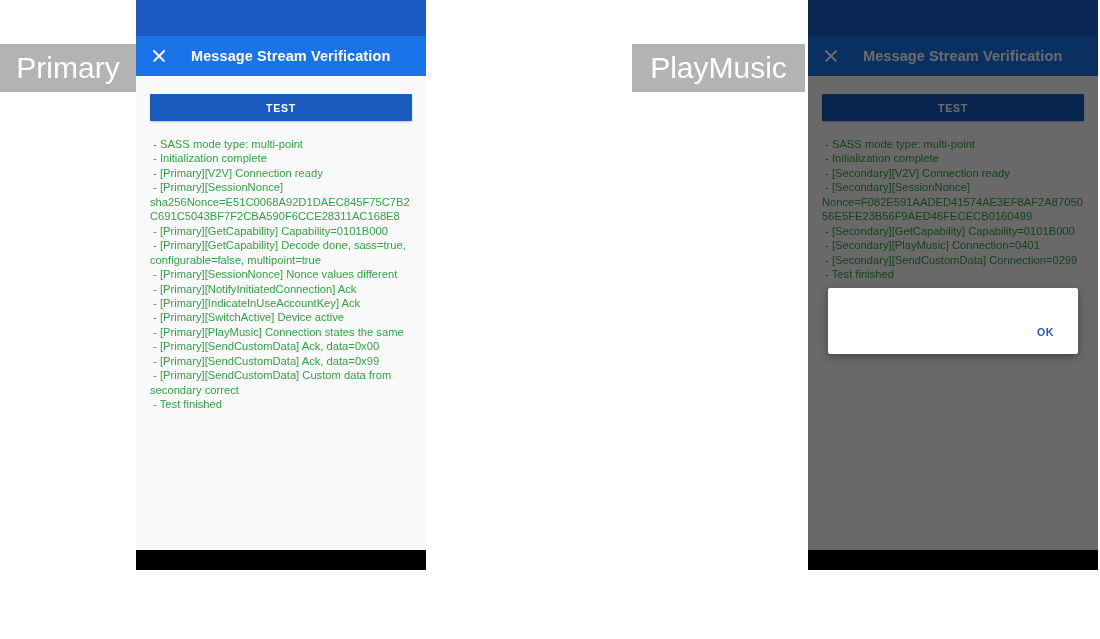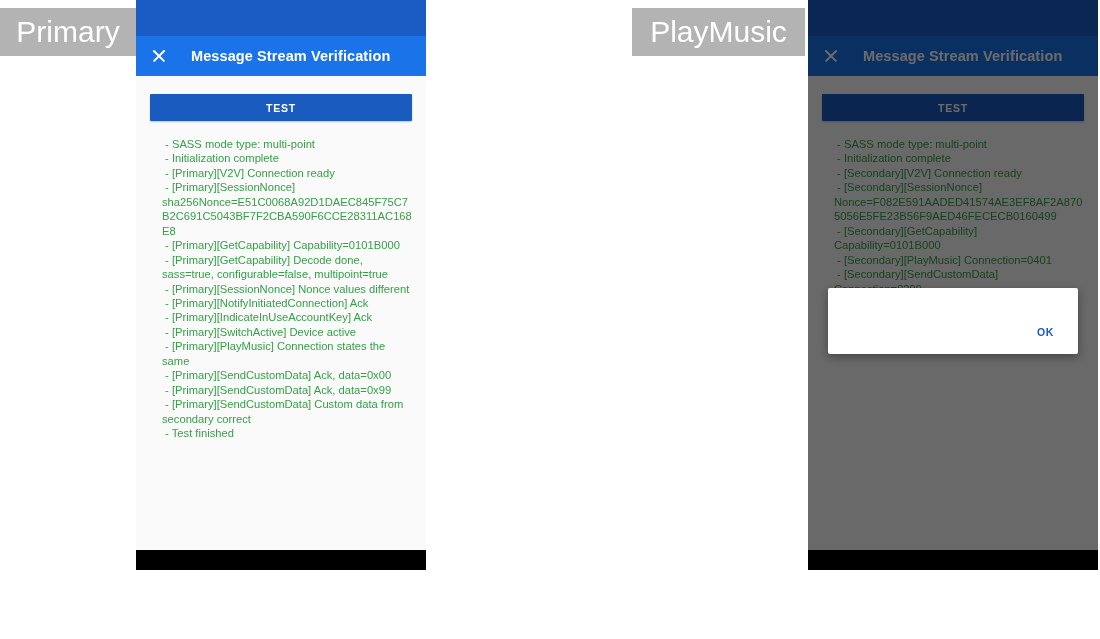--- a/index.html
+++ b/index.html
@@ -20,20 +20,21 @@
   .annot-label {
     position: absolute;
     background: #b3b3b3;
     color: #ffffff;
     font-size: 30px;
     line-height: 48px;
     font-family: "Liberation Sans", sans-serif;
     font-weight: 400;
     text-align: center;
     white-space: nowrap;
+    margin-top: 36px;
   }
   #annot-primary   { left: 0px;   top: 8px; width: 136px; height: 48px; }
   #annot-secondary { left: 632px; top: 8px; width: 173px; height: 48px; }
 
   
   .phone {
     position: absolute;
     top: 0px;
     width: 290px;
     height: 570px;
@@ -112,21 +113,20 @@
   }
 
   .log-area {
     margin-top: 16px;
     color: #35a147;
     font-size: 11.2px;
     line-height: 14.45px;
     font-family: "Liberation Sans", sans-serif;
     word-break: break-word;
     white-space: pre-wrap;
-    margin-left: 12px;
   }
   .log-line { display: block; }
 
   .nav-bar {
     position: absolute;
     left: 0;
     bottom: 0;
     width: 100%;
     height: 20px;
     background: #000000;

